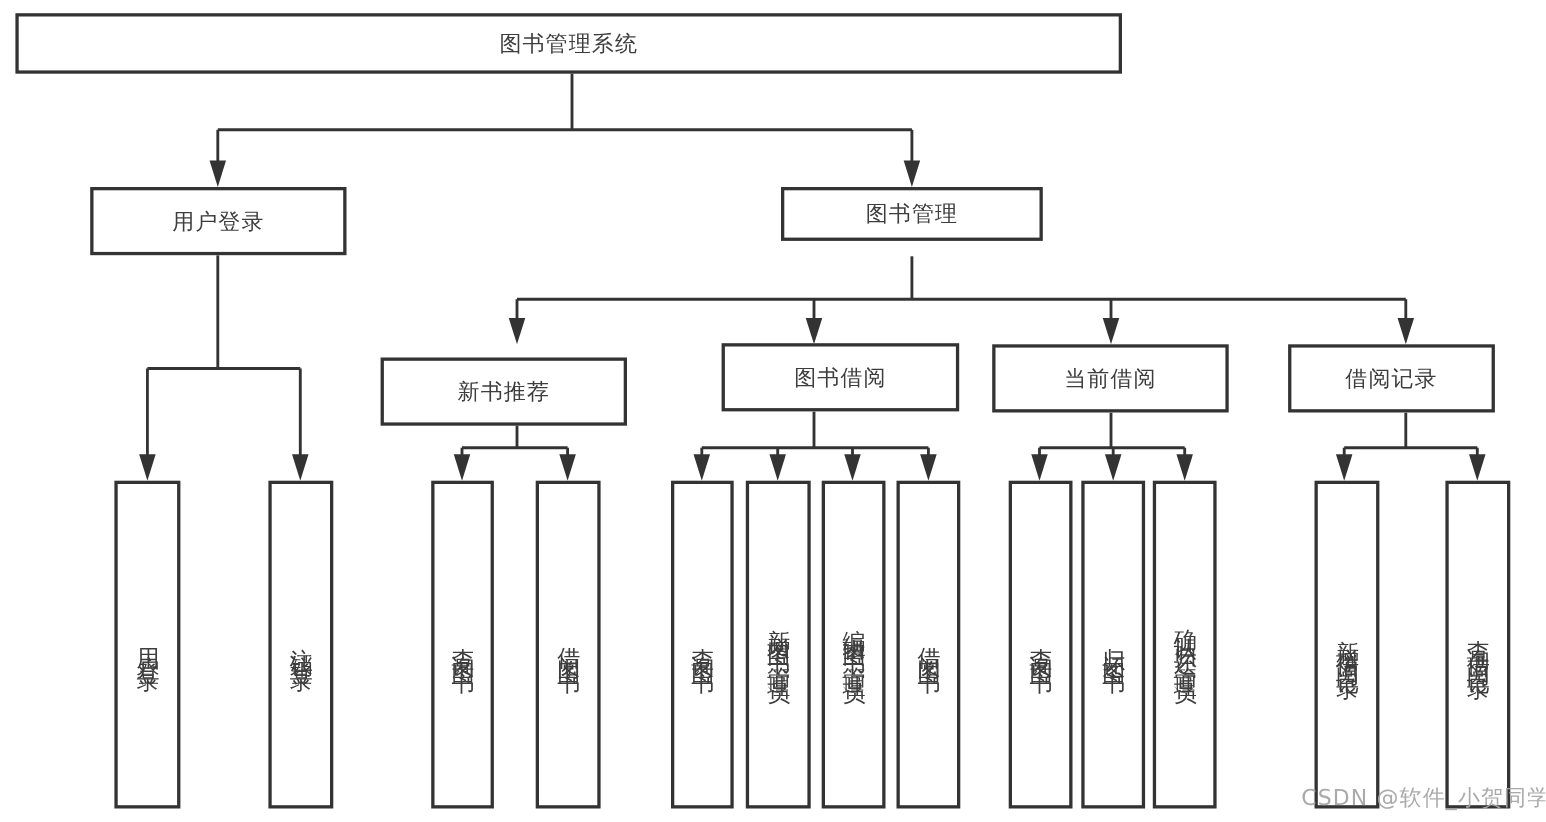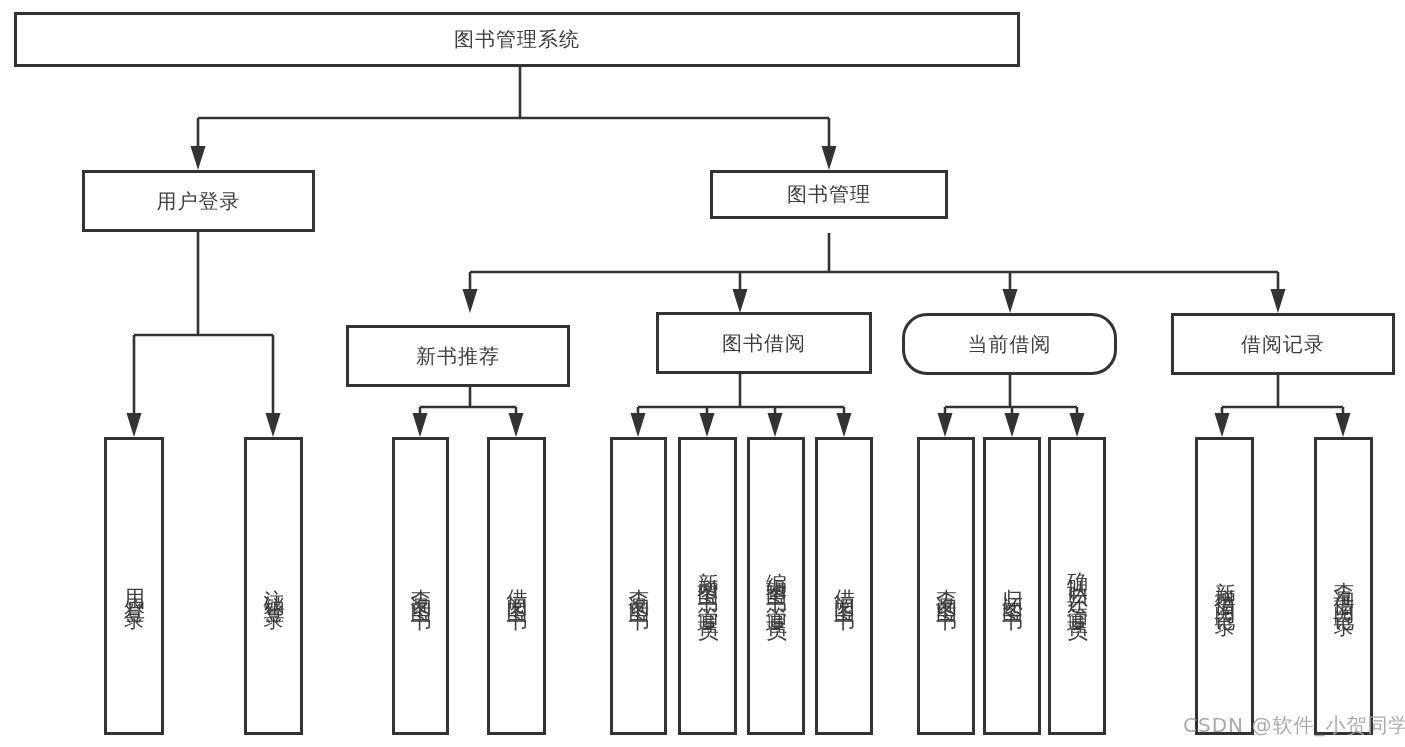--- a/index.html
+++ b/index.html
@@ -46,22 +46,22 @@
     white-space: nowrap;
   }
   
   .n-root   { left: 14px;  top: 12px;  width: 1006px; height: 55px; }
   
   .n-login  { left: 82px;  top: 170px; width: 233px;  height: 62px; }
   .n-mgmt   { left: 710px; top: 170px; width: 238px;  height: 49px; }
   
   .n-newrec { left: 346px;  top: 313px; width: 224px; height: 62px; margin-top: 12px; }
   .n-borrow { left: 632px;  top: 312px; width: 216px; height: 62px; margin-left: 24px; }
-  .n-curr   { left: 902px;  top: 313px; width: 215px; height: 62px; border-radius: 25px; }
-  .n-record { left: 1171px; top: 313px; width: 224px; height: 62px; }
+  .n-curr   { left: 902px;  top: 313px; width: 215px; height: 62px; }
+  .n-record { left: 1171px; top: 313px; width: 188px; height: 62px; }
   
   .leaf { top: 437px; height: 298px; }
   .l1  { left: 104px;  width: 60px; }
   .l2  { left: 244px;  width: 59px; }
   .l3  { left: 392px;  width: 57px; }
   .l4  { left: 487px;  width: 59px; }
   .l5  { left: 610px;  width: 57px; }
   .l6  { left: 678px;  width: 59px; }
   .l7  { left: 747px;  width: 58px; }
   .l8  { left: 815px;  width: 58px; }

